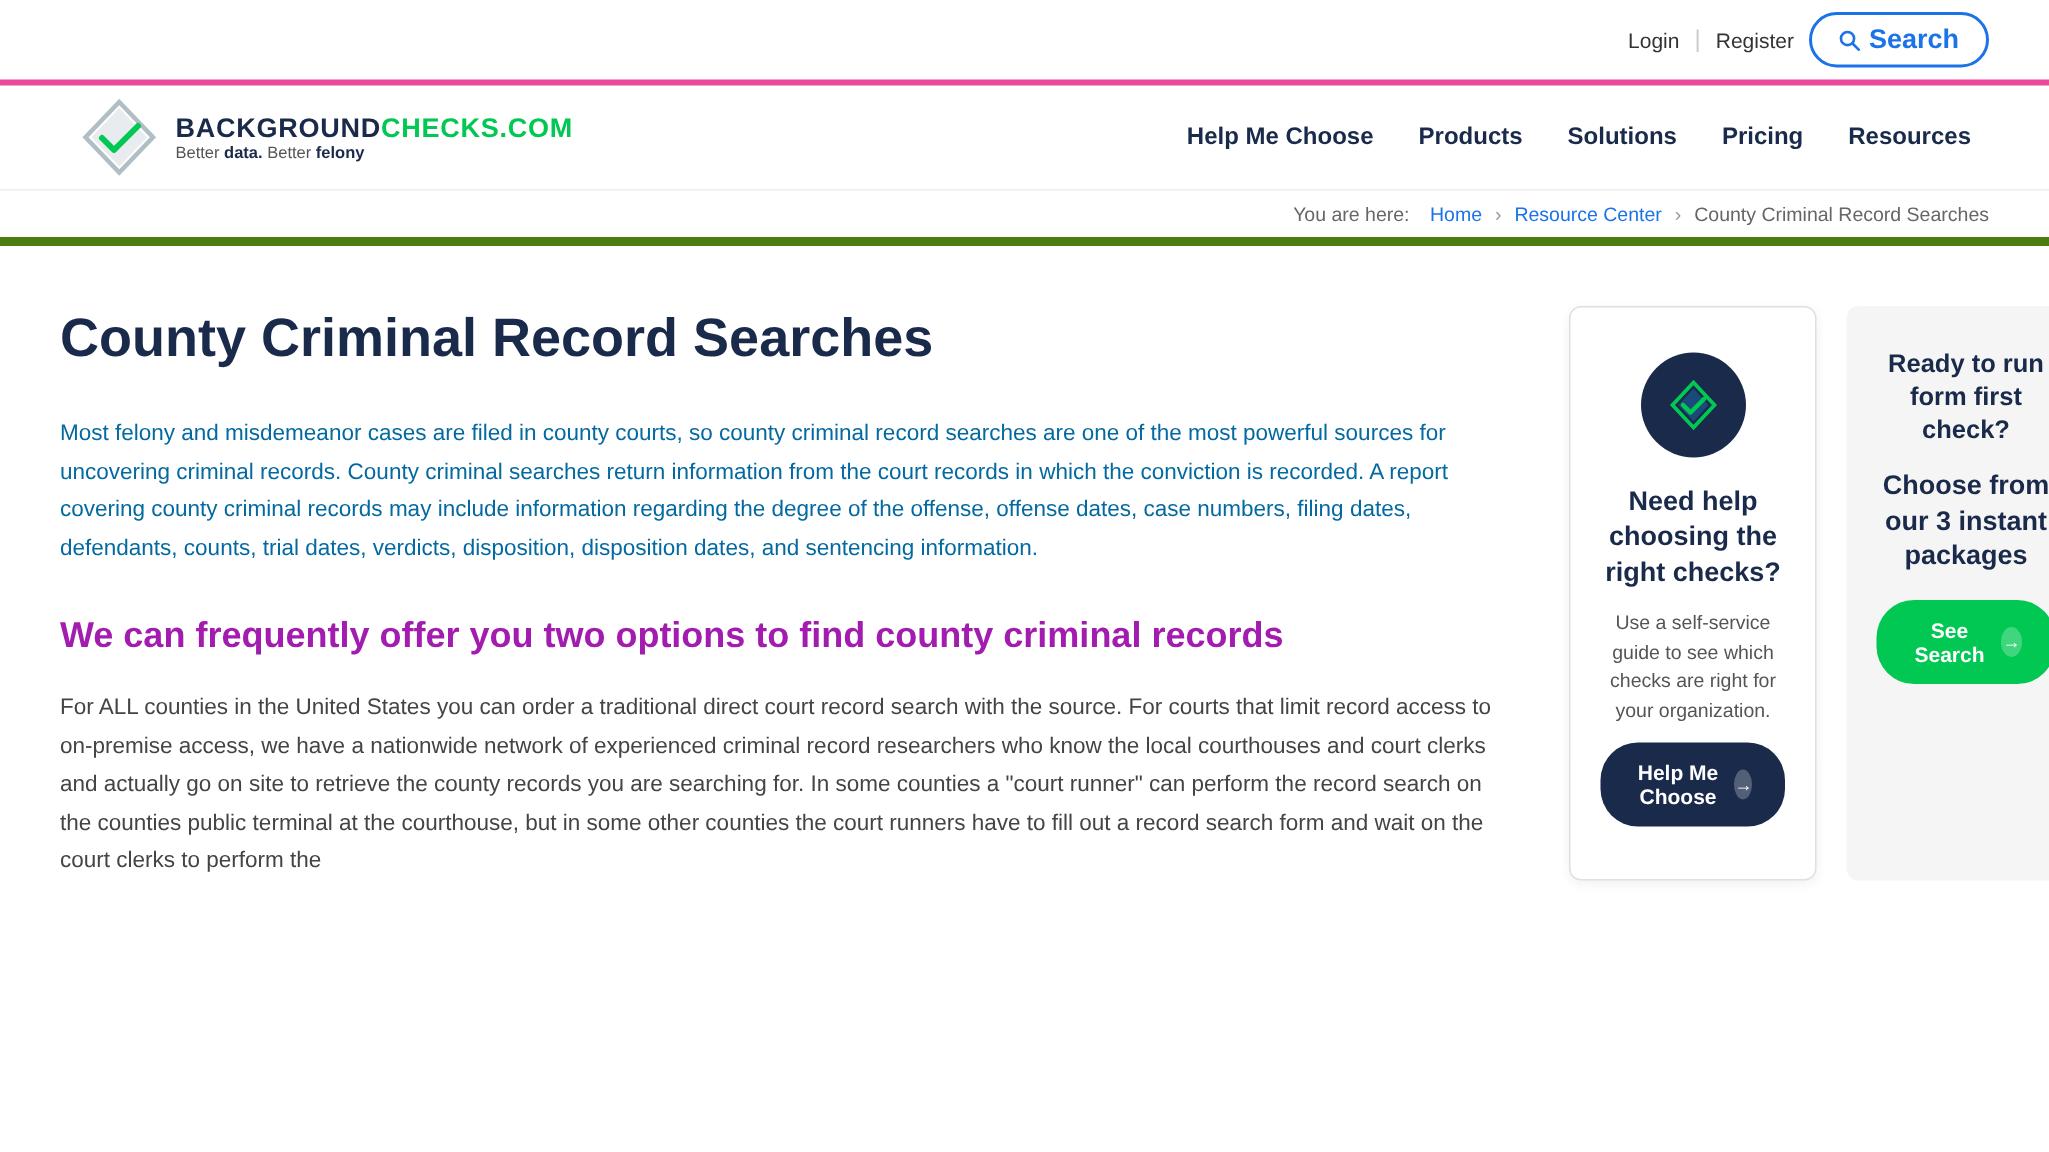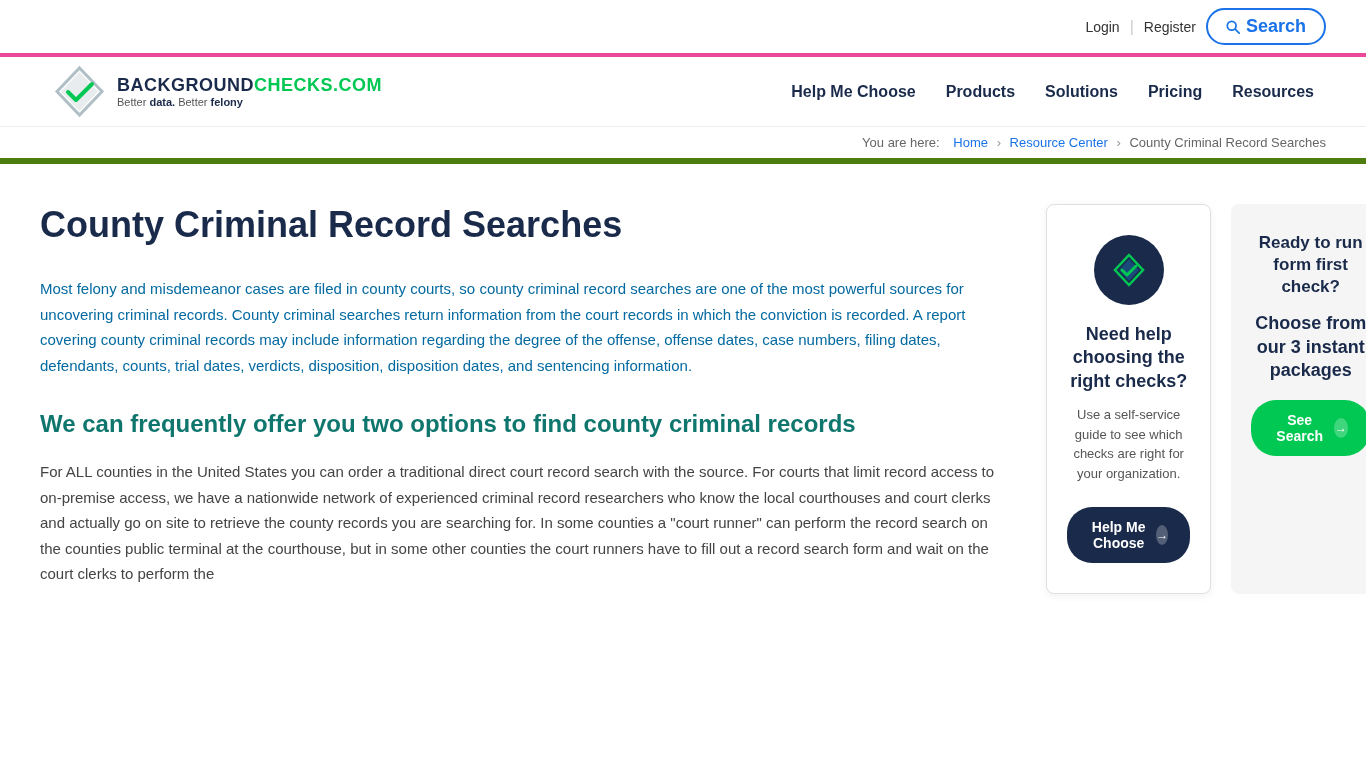--- a/index.html
+++ b/index.html
@@ -111,21 +111,21 @@
     }
     .intro-text {
       font-size: 15px;
       line-height: 1.7;
       color: #0369a1;
       margin-bottom: 30px;
     }
     .section-heading {
       font-size: 24px;
       font-weight: 800;
-      color: #0f766e;
+      color: #a21caf;
       margin-bottom: 20px;
       line-height: 1.3;
     }
     .body-text {
       font-size: 15px;
       line-height: 1.7;
       color: #444;
     }
 
     
@@ -160,21 +160,21 @@
       font-size: 18px;
       font-weight: 800;
       color: #1a2a4a;
       margin-bottom: 12px;
       line-height: 1.3;
     }
     .help-card-desc {
       font-size: 13px;
       color: #555;
       line-height: 1.5;
-      margin-bottom: 24px;
+      margin-bottom: 12px;
     }
     .help-me-btn {
       display: inline-flex;
       align-items: center;
       gap: 8px;
       background: #1a2a4a;
       color: #fff;
       border: none;
       border-radius: 25px;
       padding: 12px 22px;

